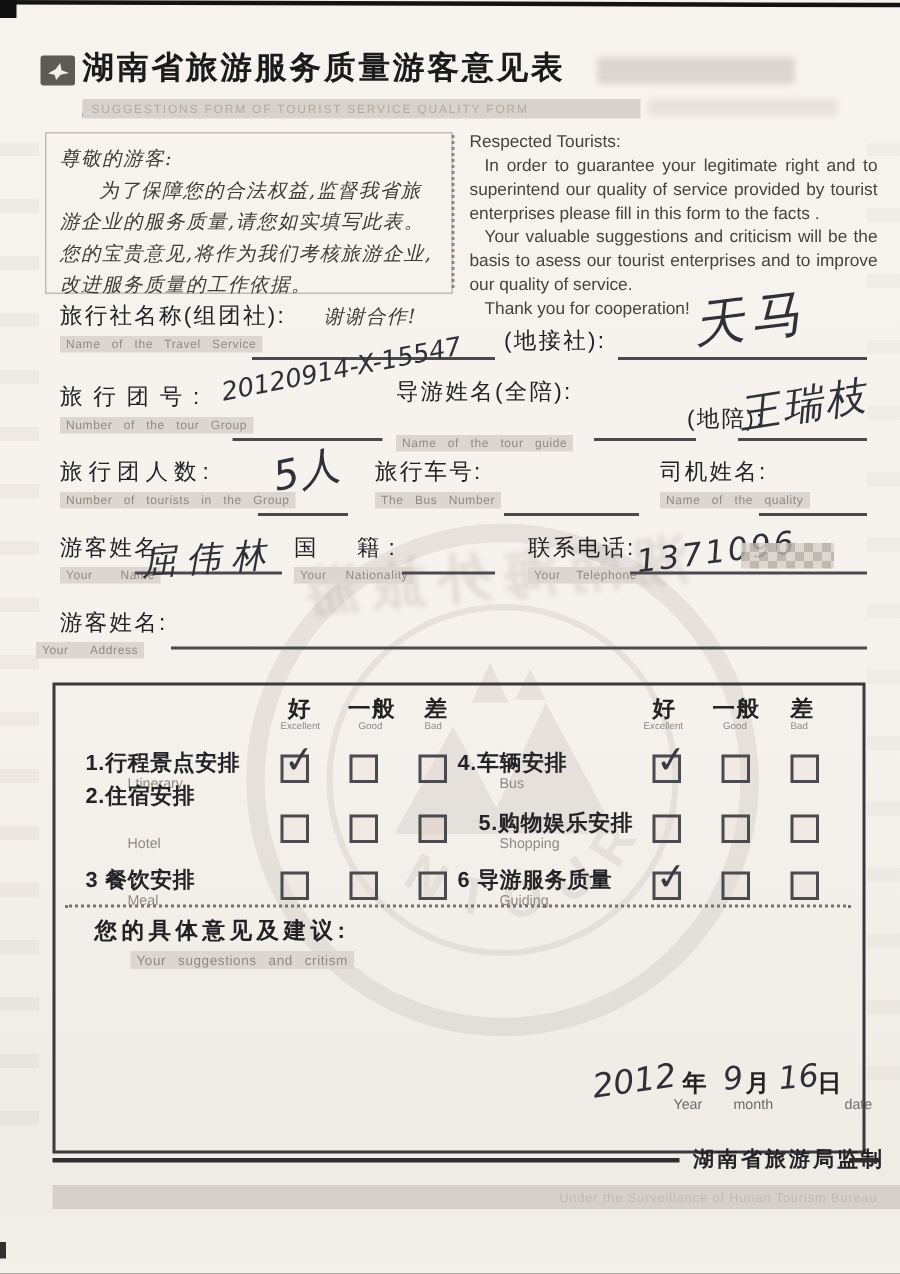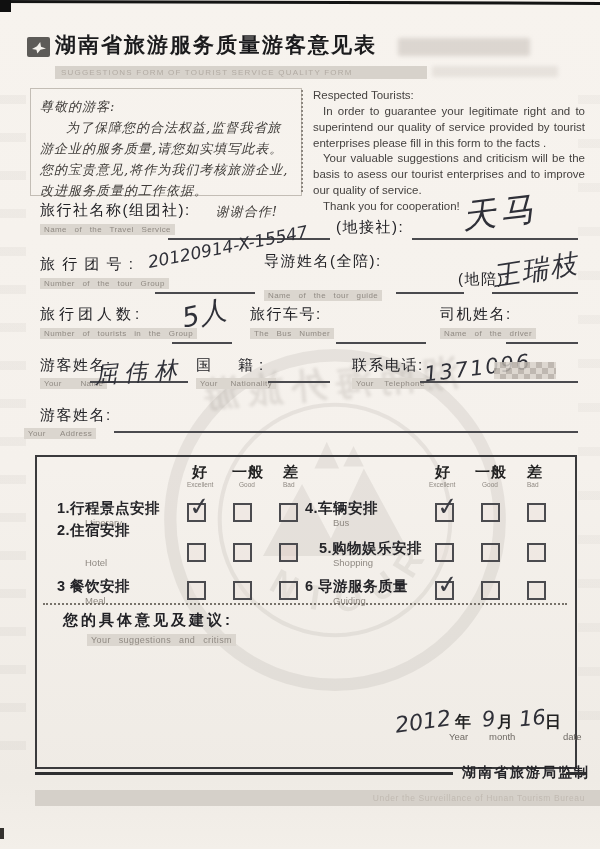--- a/index.html
+++ b/index.html
@@ -132,21 +132,21 @@
   <div class="abs hw" style="left:492px;top:252px;font-size:27px;transform:rotate(-9deg);letter-spacing:2px;">王瑞枝</div>
 
   <div class="abs cn-label" style="left:40px;top:305px;letter-spacing:4px;">旅行团人数:</div>
   <div class="abs en-sub" style="left:40px;top:328px;">Number of tourists in the Group</div>
   <div class="abs uline" style="left:172px;top:342px;width:60px;"></div>
   <div class="abs hw" style="left:182px;top:296px;font-size:27px;transform:rotate(-12deg);">5人</div>
   <div class="abs cn-label" style="left:250px;top:305px;">旅行车号:</div>
   <div class="abs en-sub" style="left:250px;top:328px;">The Bus Number</div>
   <div class="abs uline" style="left:336px;top:342px;width:90px;"></div>
   <div class="abs cn-label" style="left:440px;top:305px;">司机姓名:</div>
-  <div class="abs en-sub" style="left:440px;top:328px;">Name of the driver</div>
+  <div class="abs en-sub" style="left:440px;top:328px;">Name of the quality</div>
   <div class="abs uline" style="left:506px;top:342px;width:72px;"></div>
 
   <div class="abs cn-label" style="left:40px;top:356px;">游客姓名:</div>
   <div class="abs en-sub" style="left:40px;top:378px;word-spacing:16px;">Your Name</div>
   <div class="abs uline" style="left:90px;top:381px;width:98px;"></div>
   <div class="abs hw" style="left:94px;top:357px;font-size:23px;transform:rotate(-4deg);letter-spacing:7px;">屈伟林</div>
   <div class="abs cn-label" style="left:196px;top:356px;letter-spacing:6px;">国　籍:</div>
   <div class="abs en-sub" style="left:196px;top:378px;word-spacing:10px;">Your Nationality</div>
   <div class="abs uline" style="left:268px;top:381px;width:62px;"></div>
   <div class="abs cn-label" style="left:352px;top:356px;">联系电话:</div>

